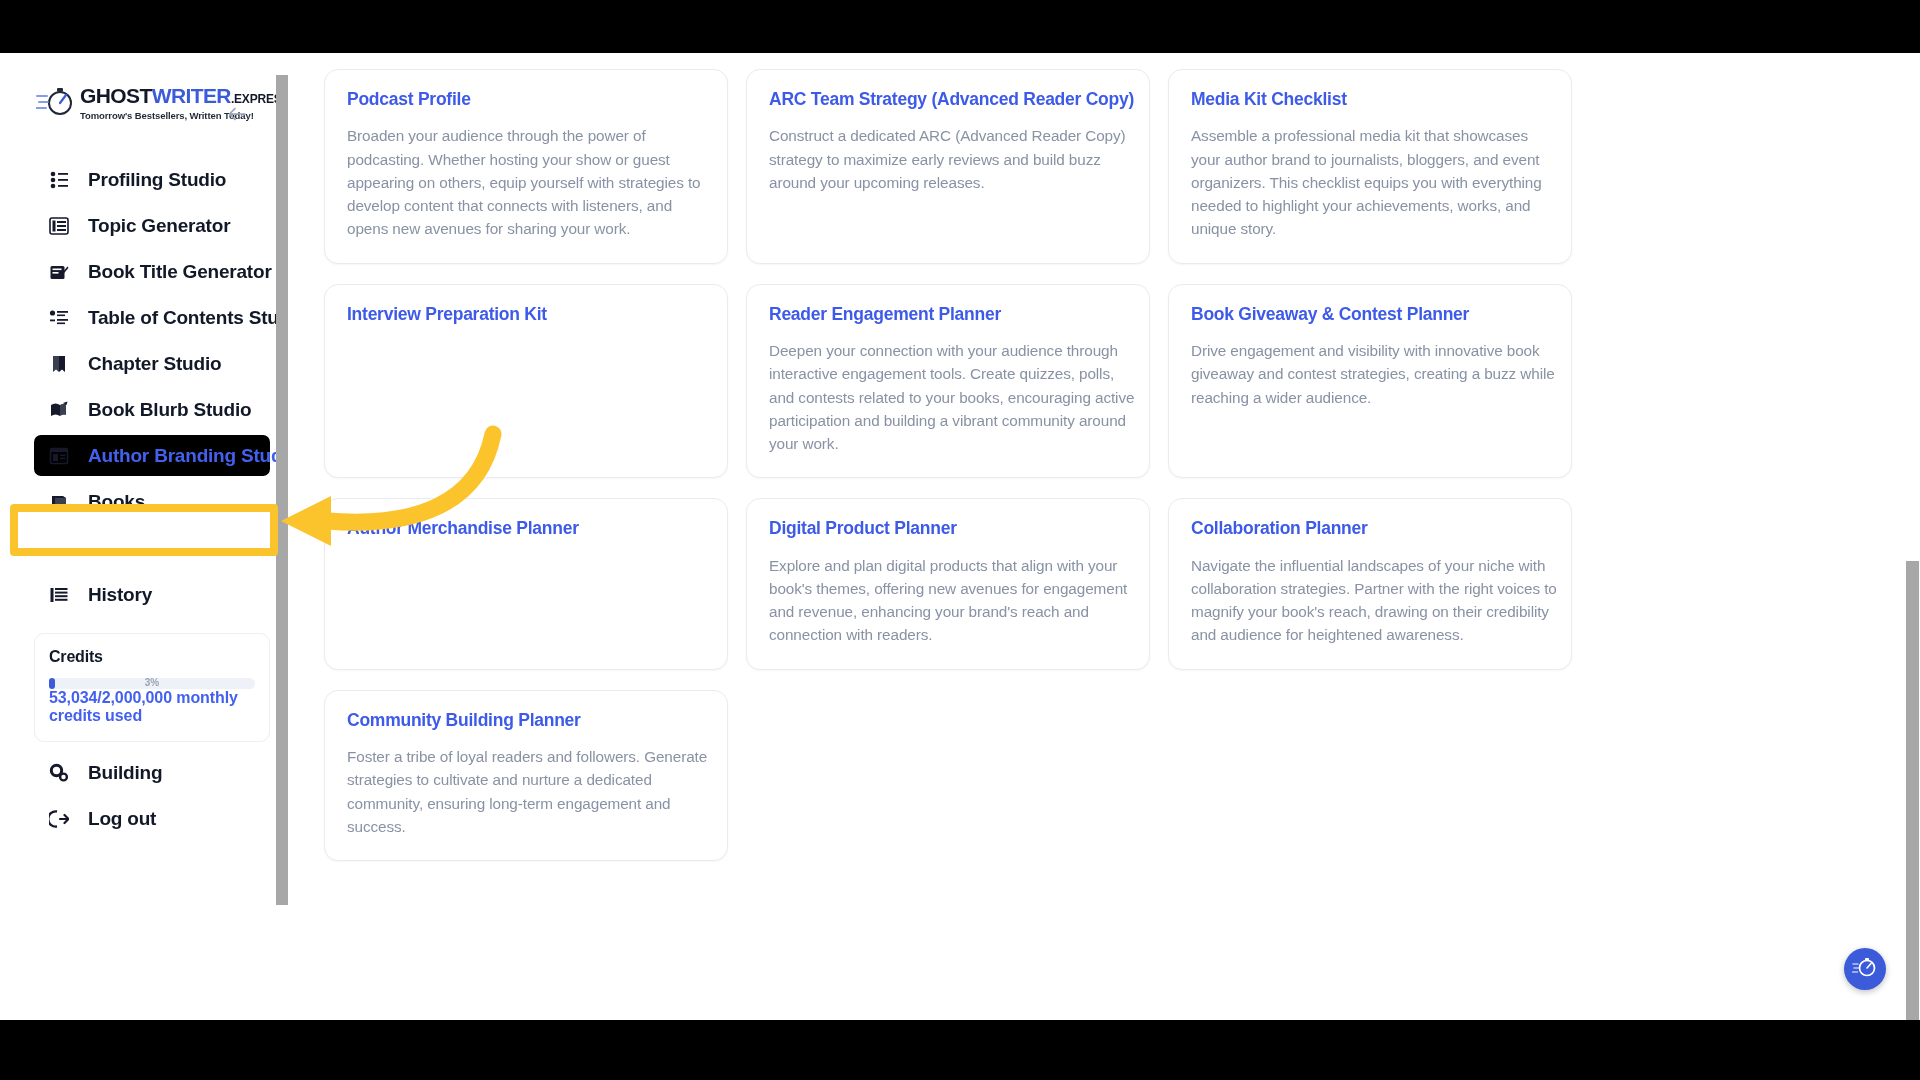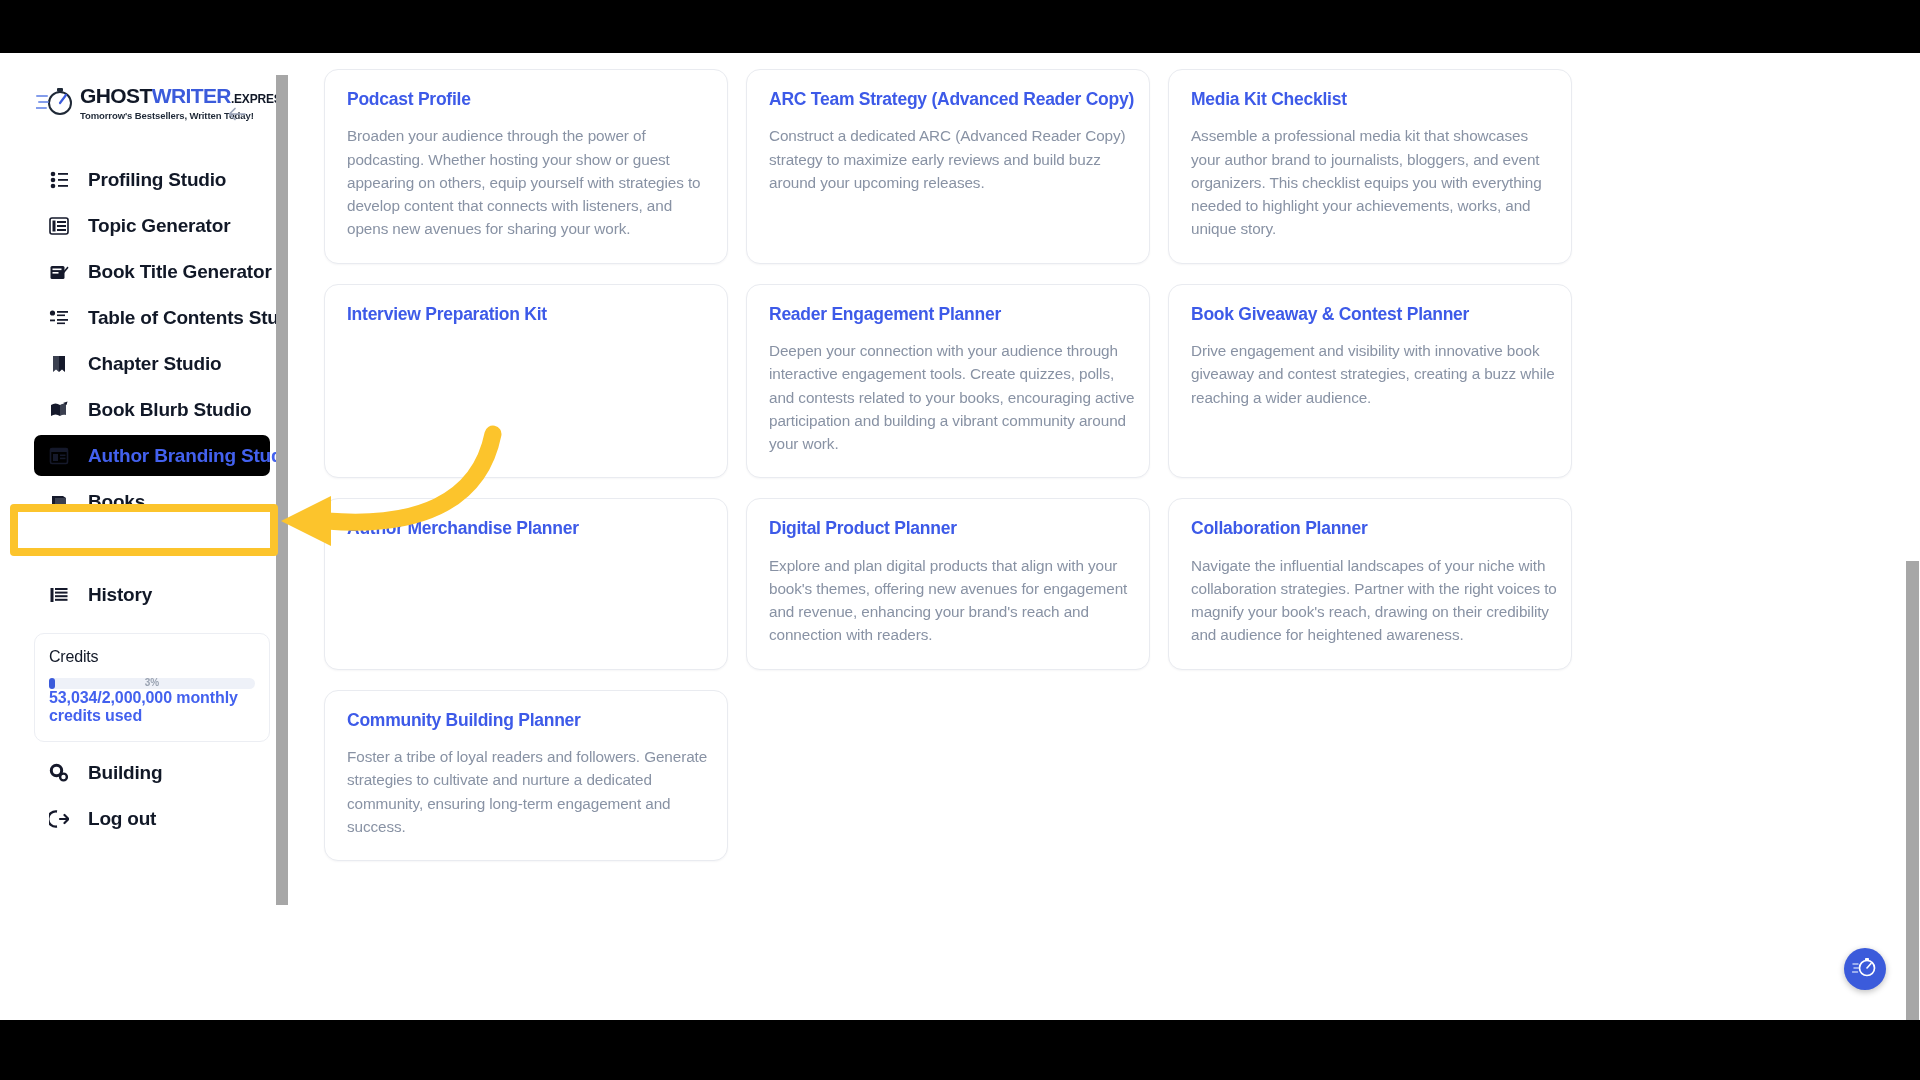--- a/index.html
+++ b/index.html
@@ -103,21 +103,21 @@
   }
 
   .credits-card {
     margin: 18px 18px 0 18px;
     border: 1px solid #eceef3;
     border-radius: 10px;
     padding: 14px 14px 16px 14px;
     background: #fff;
   }
   .credits-title {
-    font-size: 16px; font-weight: 400; color: #111827;
+    font-size: 16px; font-weight: 700; color: #111827;
     letter-spacing: -0.2px;
     margin-bottom: 12px;
   }
   .bar-outer {
     position: relative;
     height: 11px;
     border-radius: 6px;
     background: #eef1f8;
     overflow: visible;
   }

